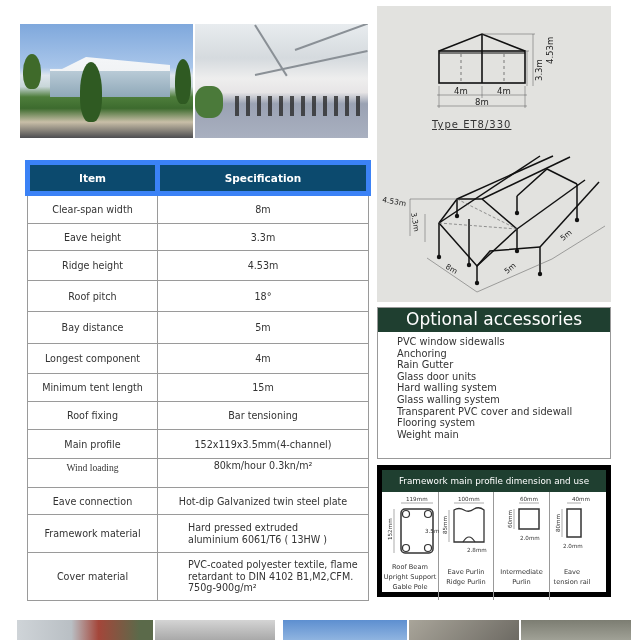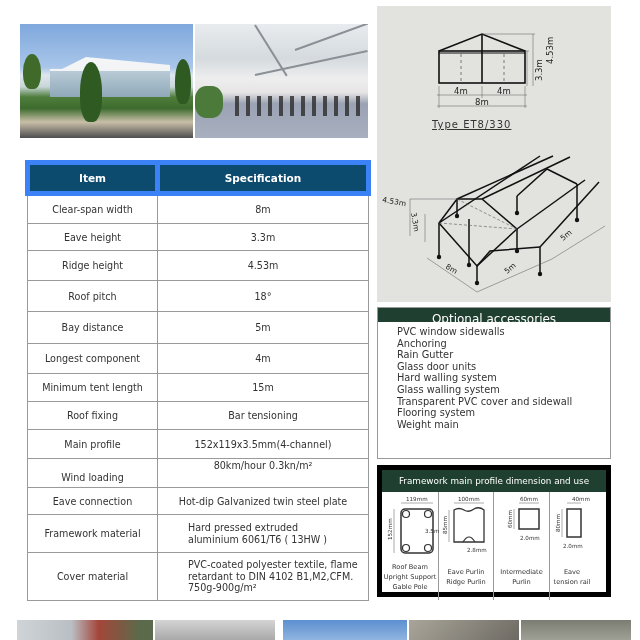--- a/index.html
+++ b/index.html
@@ -21,30 +21,30 @@
 
   .bottom-photo { position: absolute; top: 620px; height: 20px; }
 
   
   .spec-table { position: absolute; left: 25px; top: 160px; width: 346px; border-collapse: collapse; }
   .spec-table th { background: #0c4a6e; color: #fff; font-weight: bold; font-size: 10.5px; height: 31px; border: 5px solid #3b82f6; }
   .spec-table td { border: 1px solid #9a9a9a; font-size: 9.6px; text-align: center; color: #333; padding: 0 4px; }
   .spec-table td.col-item { width: 130px; }
   .spec-table td.left-text { text-align: left; padding-left: 30px; line-height: 1.25; }
   .spec-table td.wind-val { vertical-align: top; padding-top: 1px; }
-  .spec-table td.wind-item { vertical-align: bottom; padding-bottom: 4px; }
+  .spec-table td.wind-item { vertical-align: bottom; padding-bottom: 14px; font-family: Liberation Serif, serif; }
 
   
   .diagram-panel { position: absolute; left: 377px; top: 6px; width: 234px; height: 296px; background: #e2e2df; }
   .diagram-panel svg { position: absolute; left: 0; top: 0; }
   .diagram-type { position: absolute; left: 55px; top: 113px; font-size: 10px; letter-spacing: 1px; color: #333; text-decoration: underline; }
 
   
   .acc-box { position: absolute; left: 377px; top: 307px; width: 234px; height: 152px; border: 1px solid #999; }
-  .acc-header { height: 14px; background: #1f3f30; color: #fff; font-size: 12px; text-align: center; line-height: 22px; }
+  .acc-header { height: 24px; background: #1f3f30; color: #fff; font-size: 17px; text-align: center; line-height: 22px; }
   .acc-list { list-style: none; padding: 4px 0 0 19px; }
   .acc-list li { font-size: 9.8px; line-height: 11.6px; color: #333; }
 
   
   .fw-box { position: absolute; left: 377px; top: 465px; width: 234px; height: 132px; border: 5px solid #000000; }
   .fw-header { height: 22px; background: #1f3f30; color: #fff; font-size: 8.8px; text-align: center; line-height: 22px; }
   .fw-cols { display: flex; height: 108px; }
   .fw-col { position: relative; border-right: 1px solid #999; height: 100%; }
   .fw-col:last-child { border-right: none; }
   .fw-col svg { position: absolute; left: 0; top: 0; }

